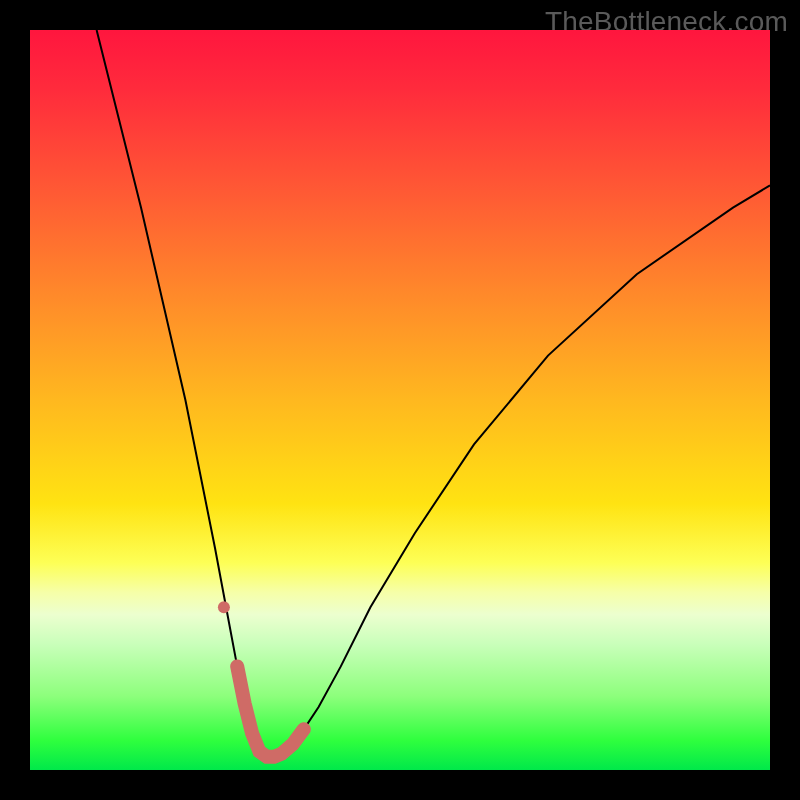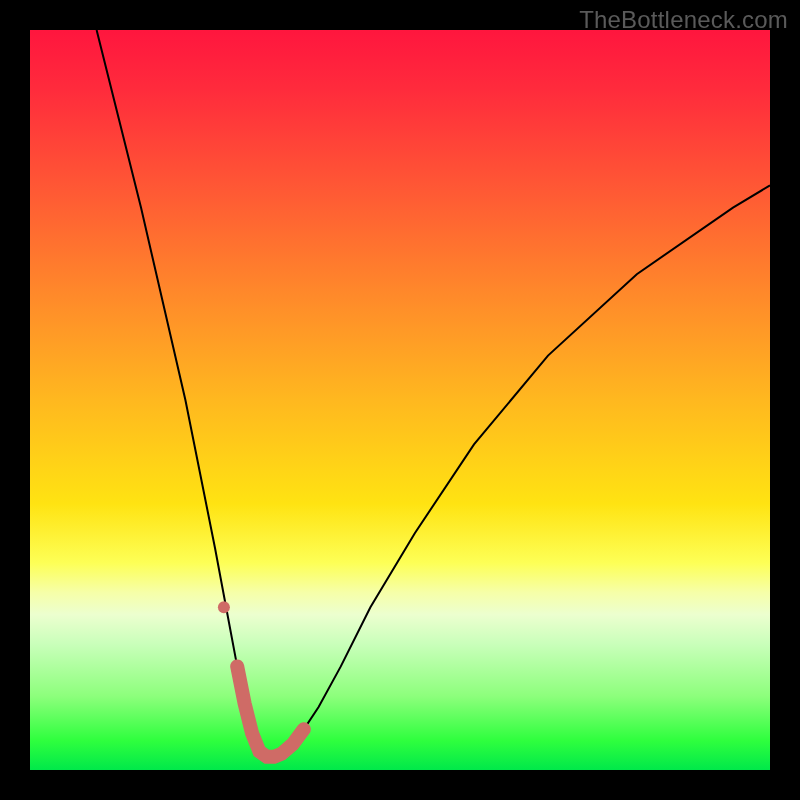--- a/index.html
+++ b/index.html
@@ -41,21 +41,21 @@
       #8dff7c 90%,
       #2fff3e 96%,
       #00e84a 100%
     );
   }
   .credit {
     position: absolute;
     top: 6px;
     right: 12px;
     color: #5a5a5a;
-    font-size: 24px;
+    font-size: 28px;
     letter-spacing: 0.2px;
     font-weight: 400;
   }
   svg.curves {
     position: absolute;
     left: 0;
     top: 0;
     width: 740px;
     height: 740px;
     overflow: visible;

